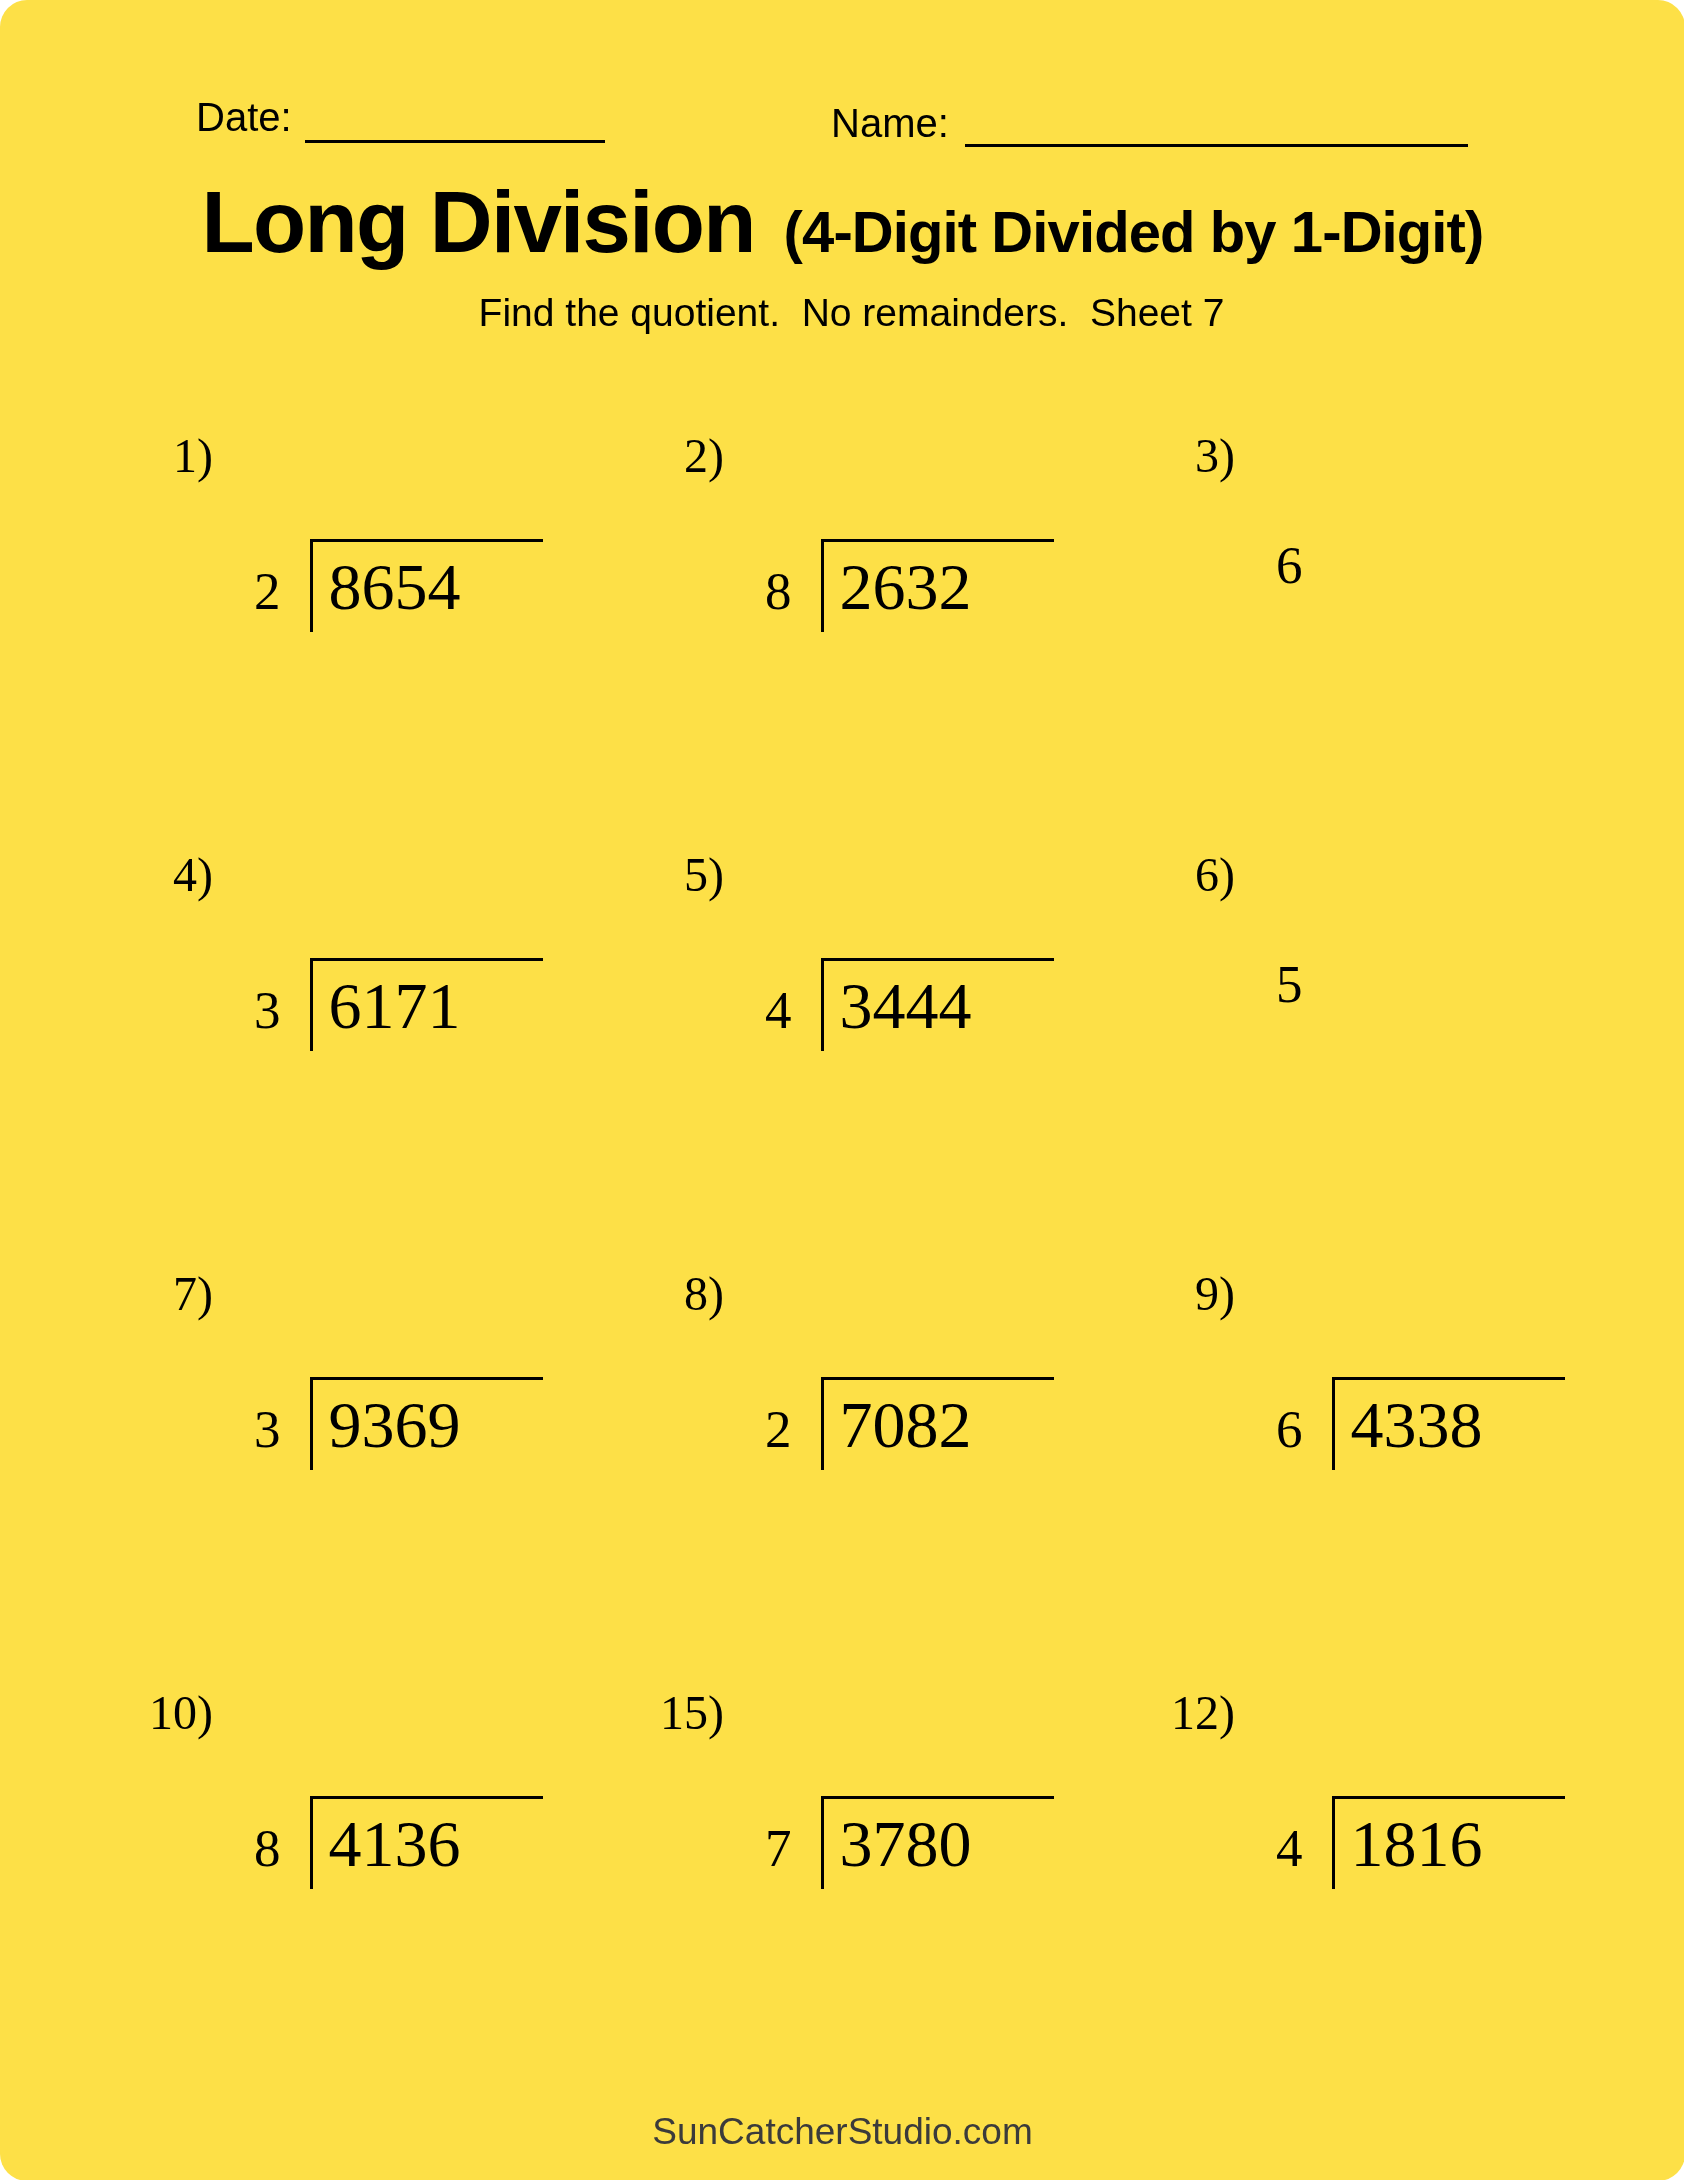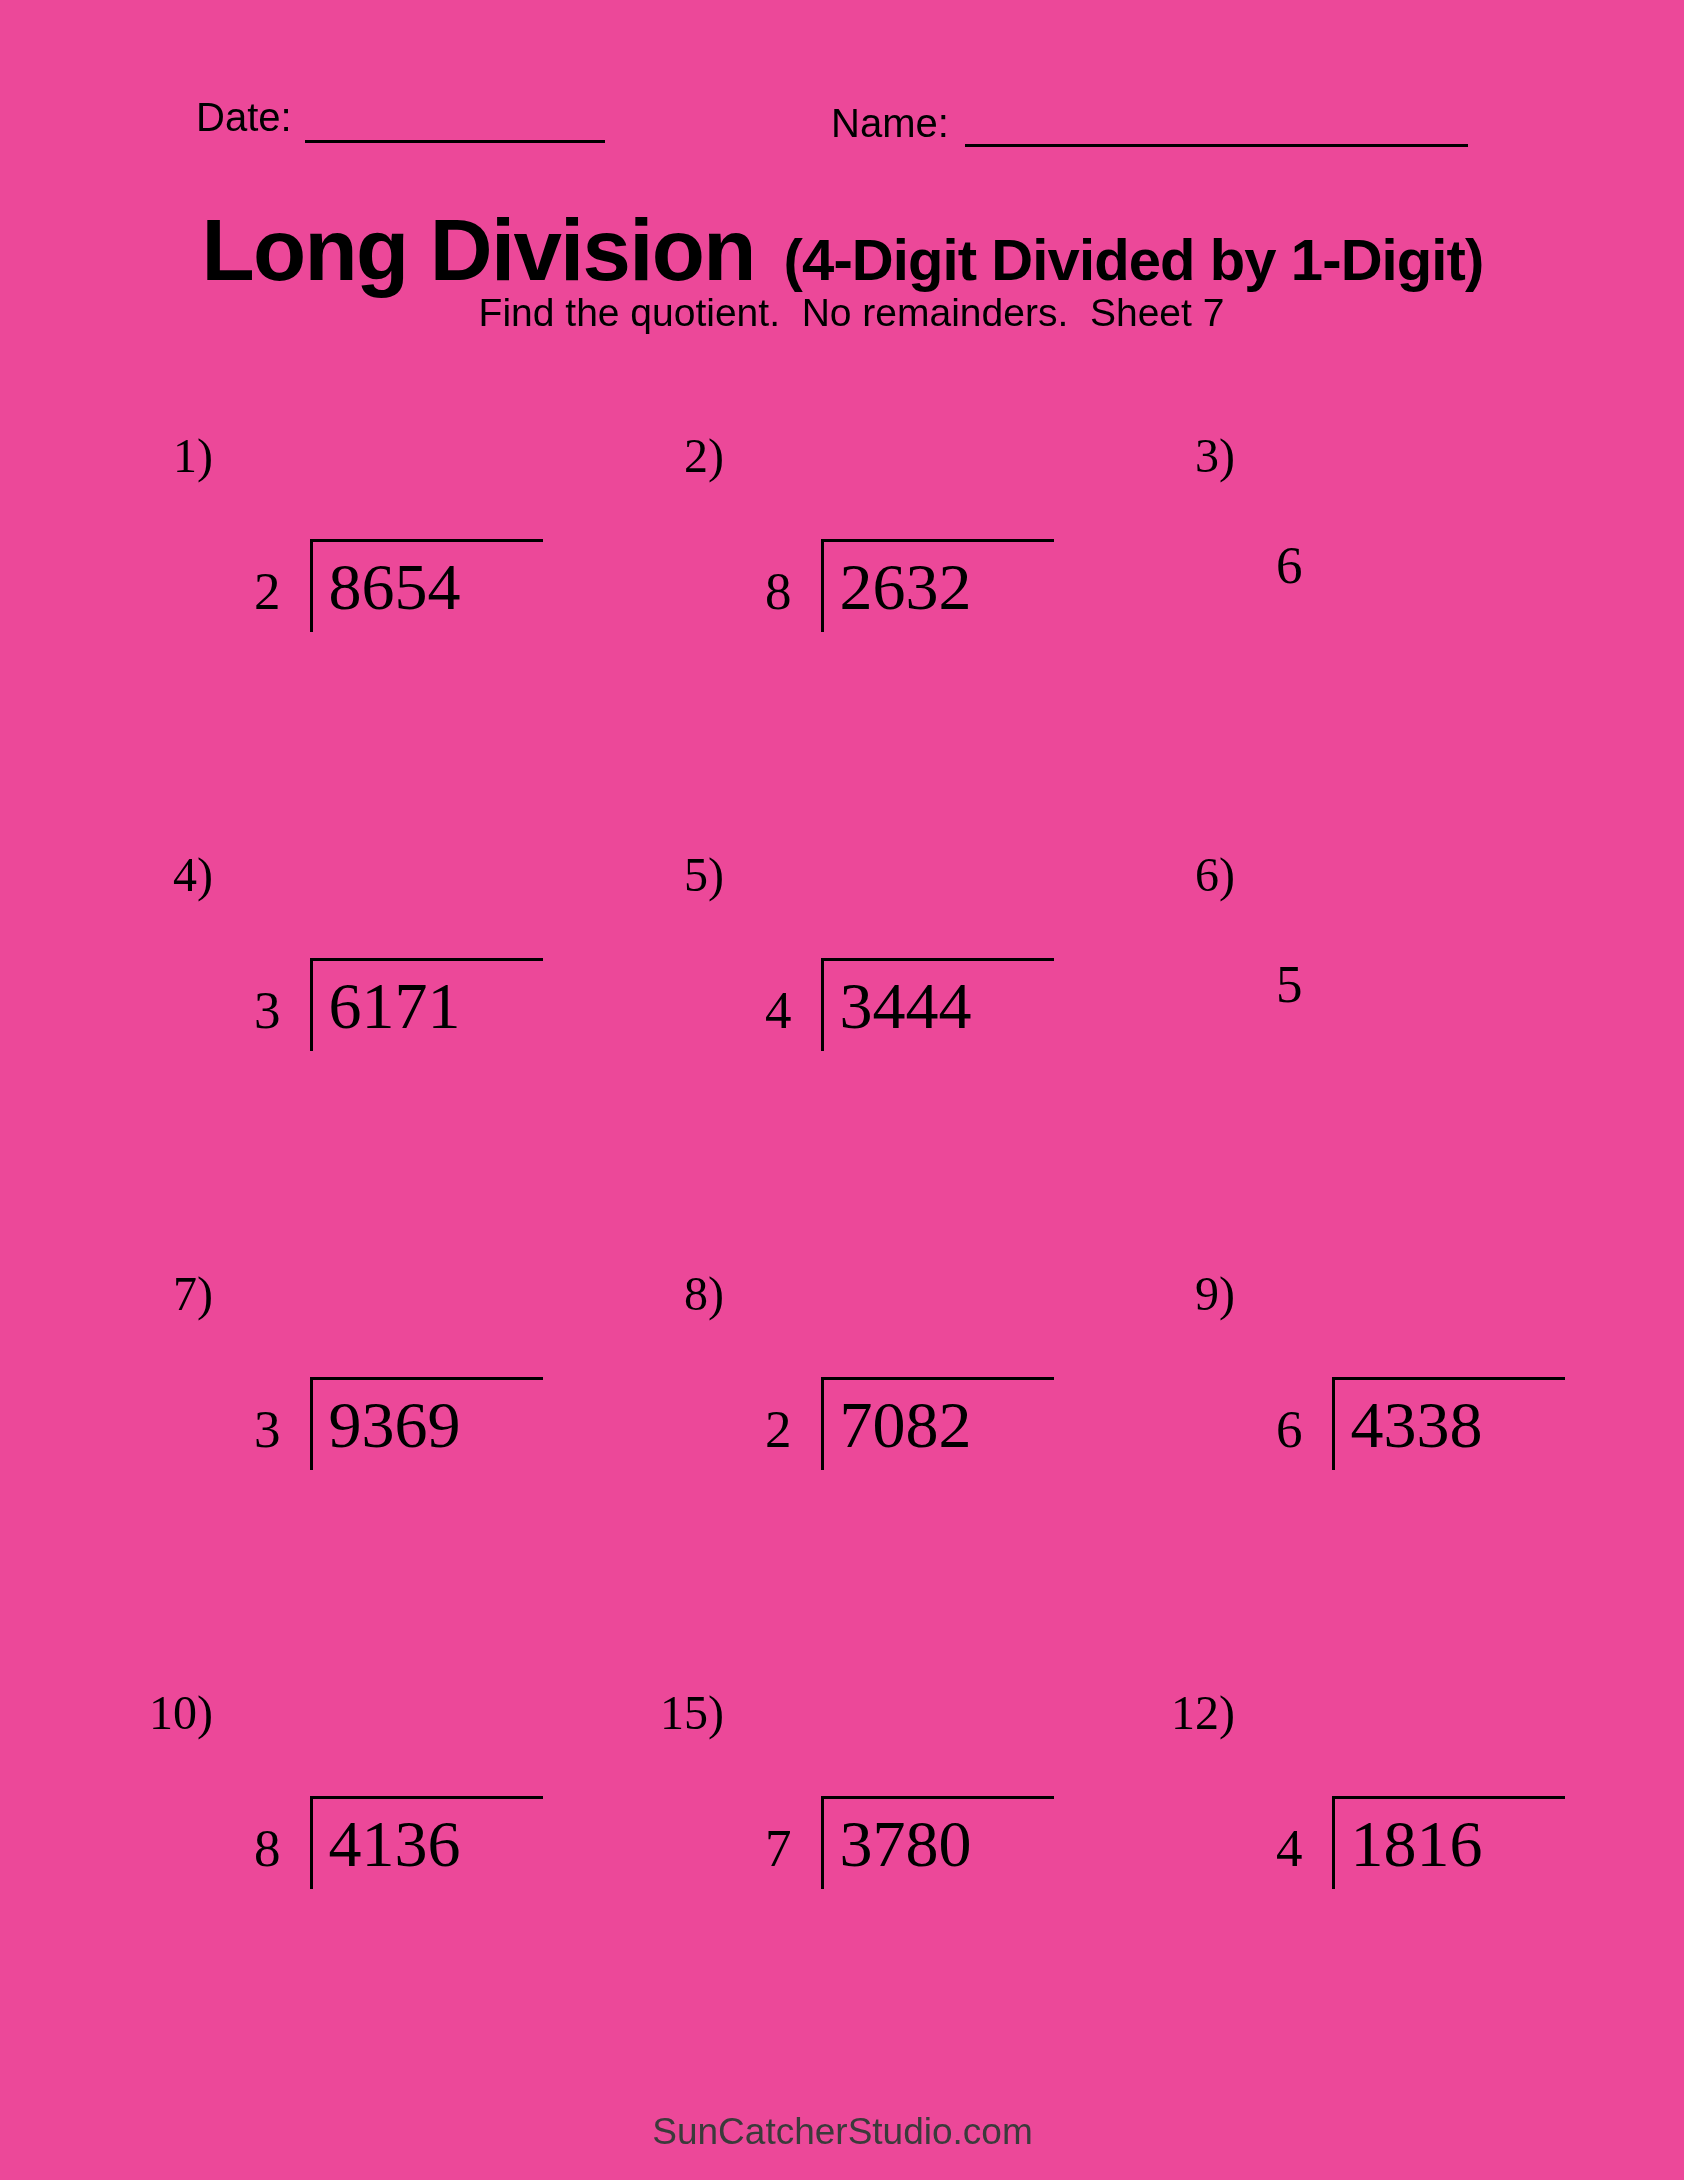--- a/index.html
+++ b/index.html
@@ -4,24 +4,25 @@
 <style>
   html, body {
     margin: 0;
     padding: 0;
     background: #ffffff;
   }
   .page {
     position: relative;
     width: 1685px;
     height: 2181px;
-    background: #ec4899;
+    background: #fde047;
     font-family: "Liberation Sans", sans-serif;
     color: #000000;
     overflow: hidden;
+    border-radius: 27px;
   }
 
   
   .field-label {
     position: absolute;
     font-size: 40px;
     font-weight: 500;
     color: #000;
     white-space: nowrap;
   }
@@ -39,21 +40,20 @@
   .title-row {
     position: absolute;
     left: 0;
     top: 172px;
     width: 100%;
     display: flex;
     justify-content: center;
     align-items: baseline;
     gap: 29px;
     white-space: nowrap;
-    margin-top: 28px;
   }
   .title-main {
     font-size: 87px;
     font-weight: bold;
     letter-spacing: -1.7px;
   }
   .title-qualifier {
     font-size: 58px;
     font-weight: bold;
     letter-spacing: -0.9px;

